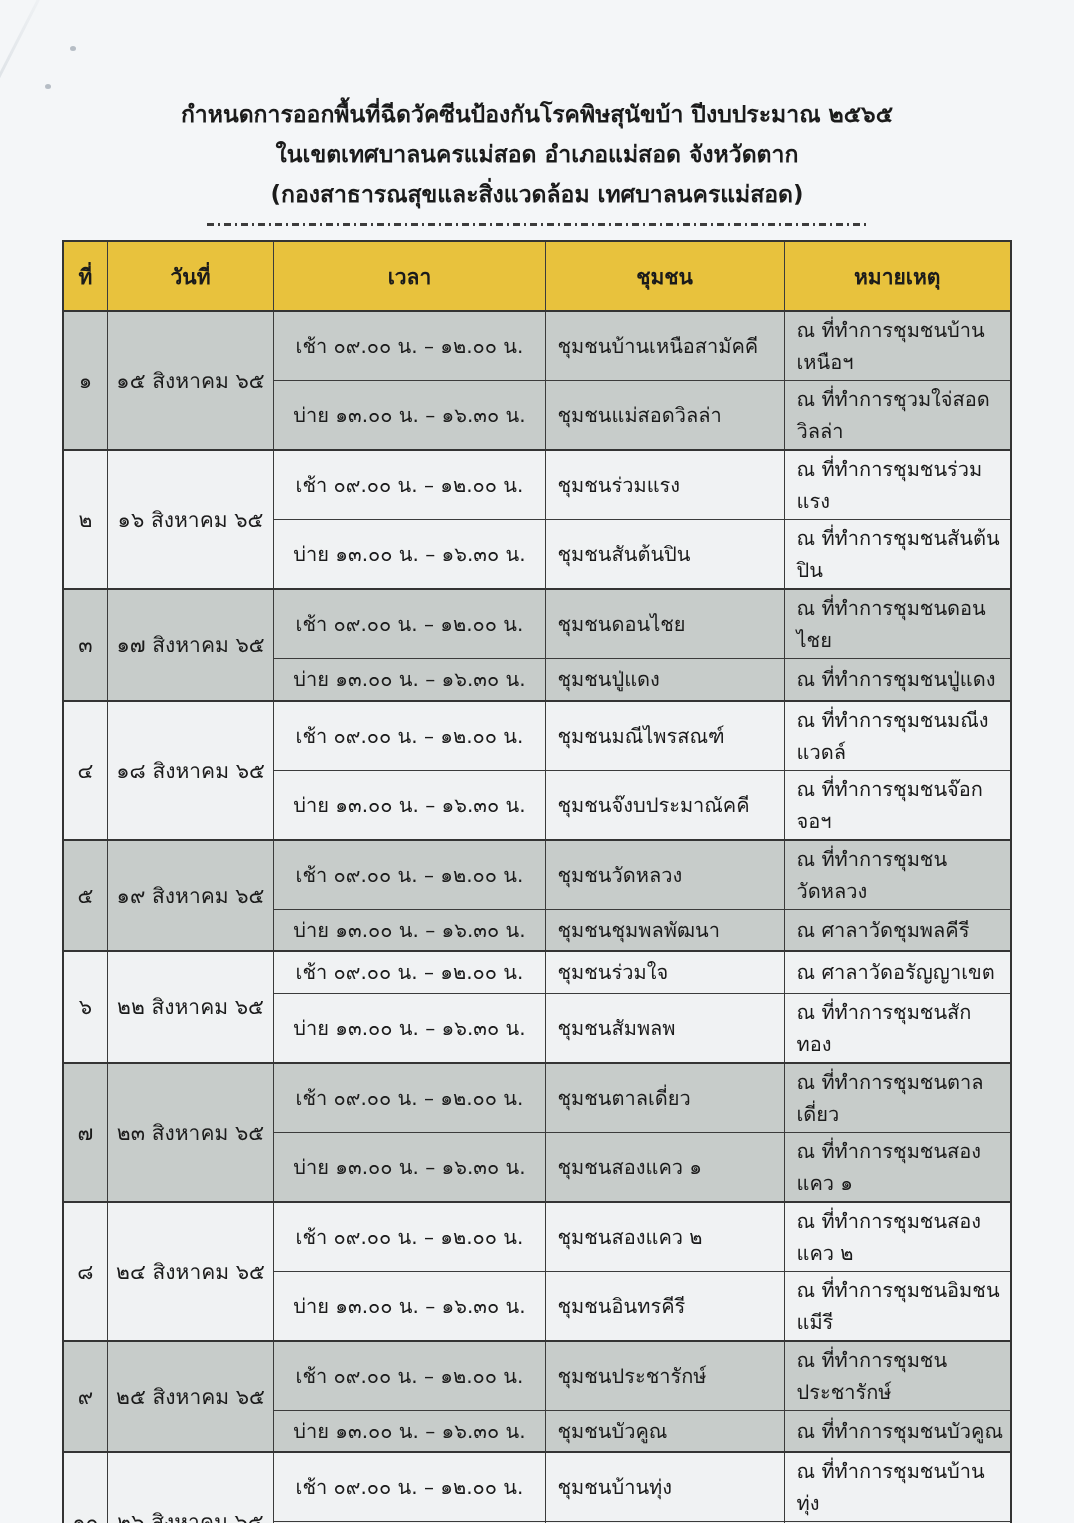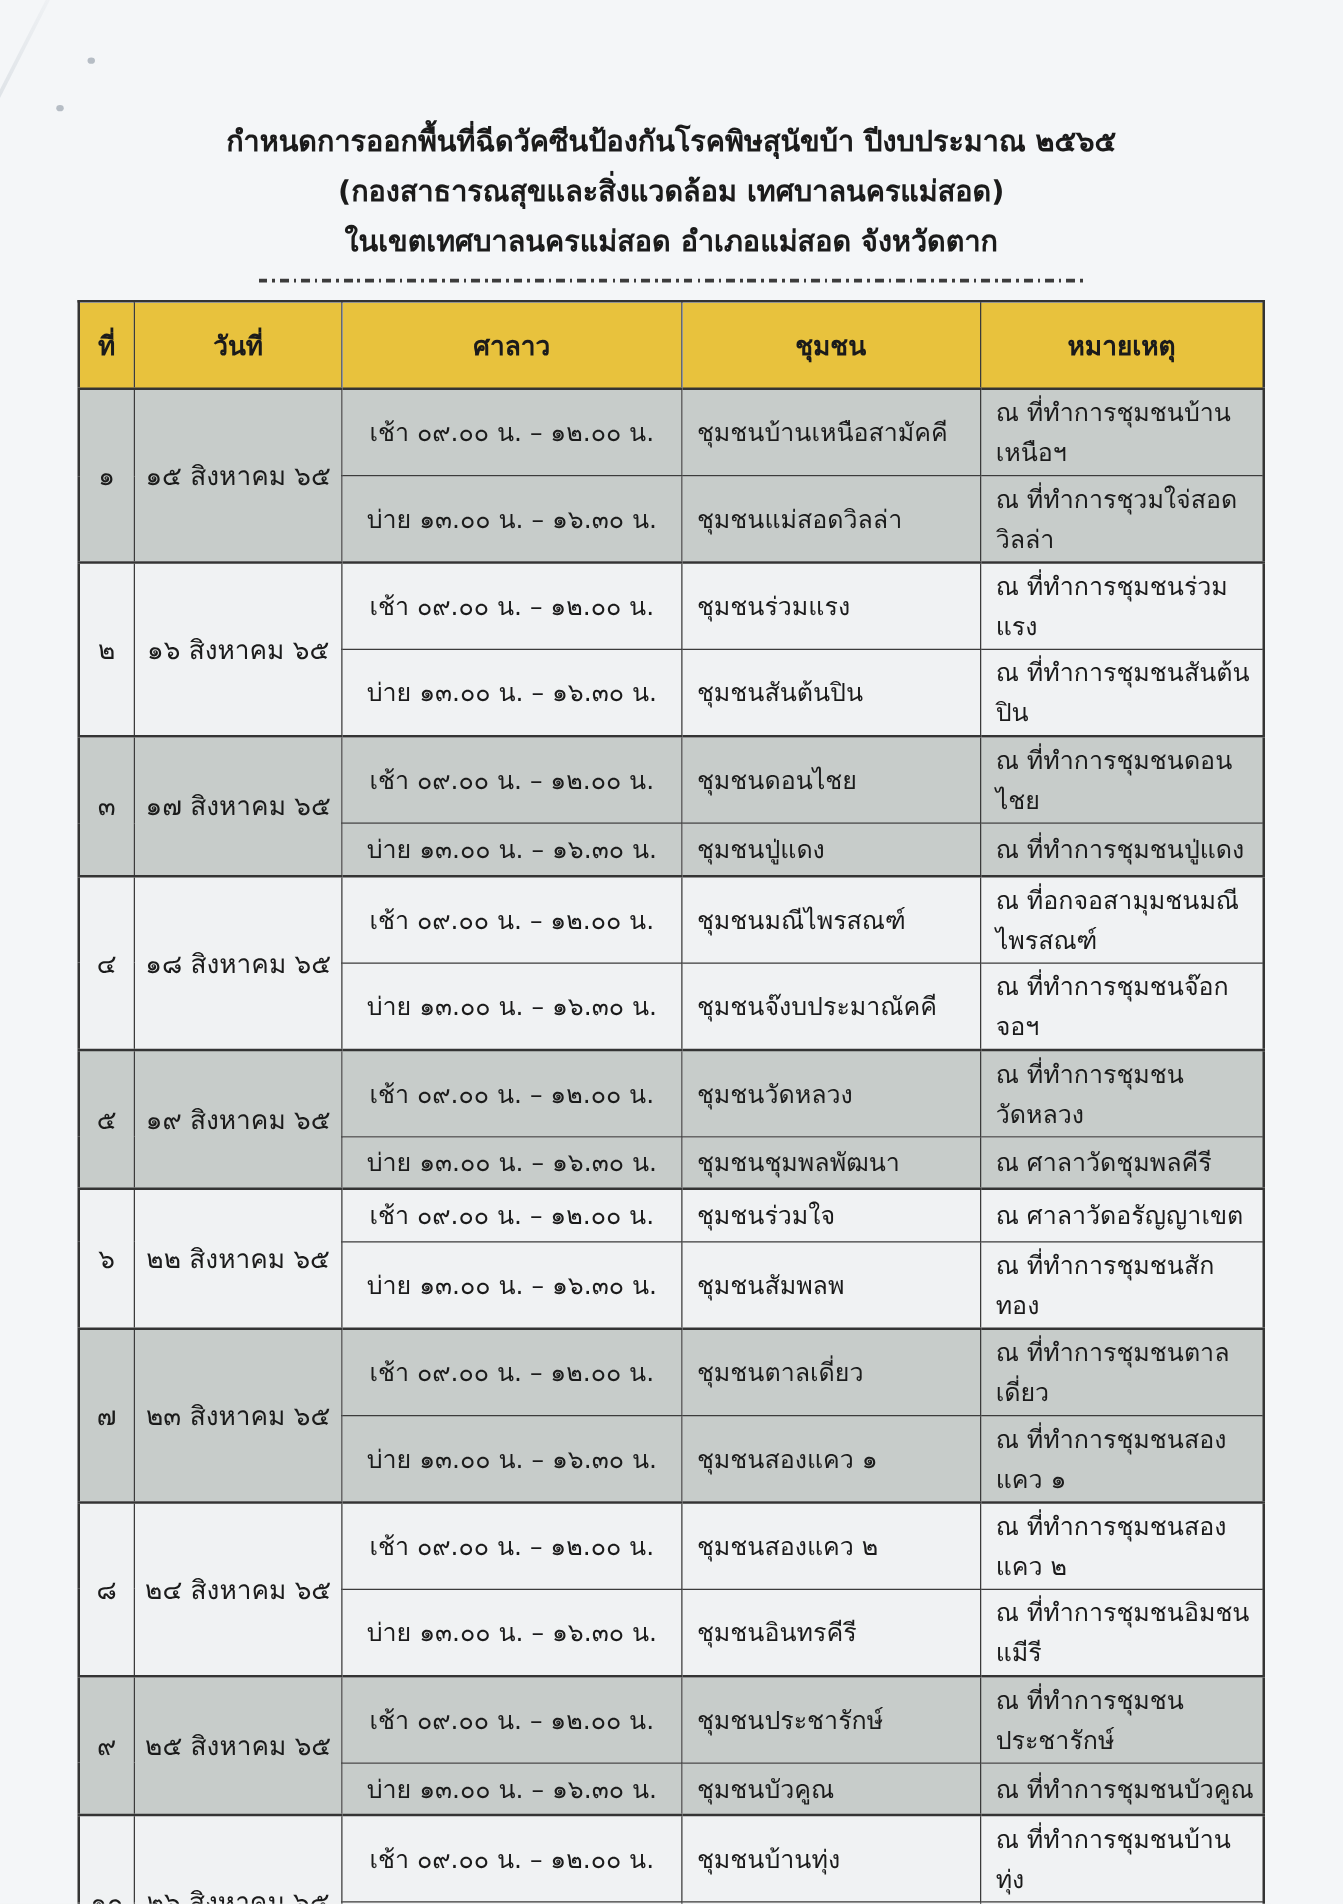--- a/index.html
+++ b/index.html
@@ -65,39 +65,39 @@
 </style>
 </head>
 <body>
 
 <div class="crease"></div>
 <div class="dot dot1"></div>
 <div class="dot dot2"></div>
 
 <div class="titleblock">
   <p class="t">กำหนดการออกพื้นที่ฉีดวัคซีนป้องกันโรคพิษสุนัขบ้า ปีงบประมาณ ๒๕๖๕</p>
+  <p class="t">ในเขตเทศบาลนครแม่สอด อำเภอแม่สอด จังหวัดตาก</p>
   <p class="t">(กองสาธารณสุขและสิ่งแวดล้อม เทศบาลนครแม่สอด)</p>
-  <p class="t">ในเขตเทศบาลนครแม่สอด อำเภอแม่สอด จังหวัดตาก</p>
 </div>
 
 <div class="dashline"></div>
 
 <table class="sched">
   <colgroup>
     <col class="col-no">
       <col class="col-date">
       <col class="col-time">
       <col class="col-comm">
       <col class="col-rem">
   </colgroup>
   <thead>
     <tr>
       <th>ที่</th>
       <th>วันที่</th>
-      <th>ศาลาว</th>
+      <th>เวลา</th>
       <th>ชุมชน</th>
       <th>หมายเหตุ</th>
     </tr>
   </thead>
   <tbody>
 
     <tr class="gstart shade">
       <td class="c-no" rowspan="2">๑</td>
       <td class="c-date" rowspan="2">๑๕ สิงหาคม ๖๕</td>
       <td class="c-time">เช้า ๐๙.๐๐ น. – ๑๒.๐๐ น.</td>
@@ -134,21 +134,21 @@
       <td class="c-time">บ่าย ๑๓.๐๐ น. – ๑๖.๓๐ น.</td>
       <td class="c-comm">ชุมชนปู่แดง</td>
       <td class="c-rem">ณ ที่ทำการชุมชนปู่แดง</td>
     </tr>
 
     <tr class="gstart lite">
       <td class="c-no" rowspan="2">๔</td>
       <td class="c-date" rowspan="2">๑๘ สิงหาคม ๖๕</td>
       <td class="c-time">เช้า ๐๙.๐๐ น. – ๑๒.๐๐ น.</td>
       <td class="c-comm">ชุมชนมณีไพรสณฑ์</td>
-      <td class="c-rem">ณ ที่อกจอสามุมชนมณีไพรสณฑ์</td>
+      <td class="c-rem">ณ ที่ทำการชุมชนมณีงแวดล์</td>
     </tr>
     <tr class="lite">
       <td class="c-time">บ่าย ๑๓.๐๐ น. – ๑๖.๓๐ น.</td>
       <td class="c-comm">ชุมชนจ๊งบประมาณัคคี</td>
       <td class="c-rem">ณ ที่ทำการชุมชนจ๊อกจอฯ</td>
     </tr>
 
     <tr class="gstart shade">
       <td class="c-no" rowspan="2">๕</td>
       <td class="c-date" rowspan="2">๑๙ สิงหาคม ๖๕</td>

